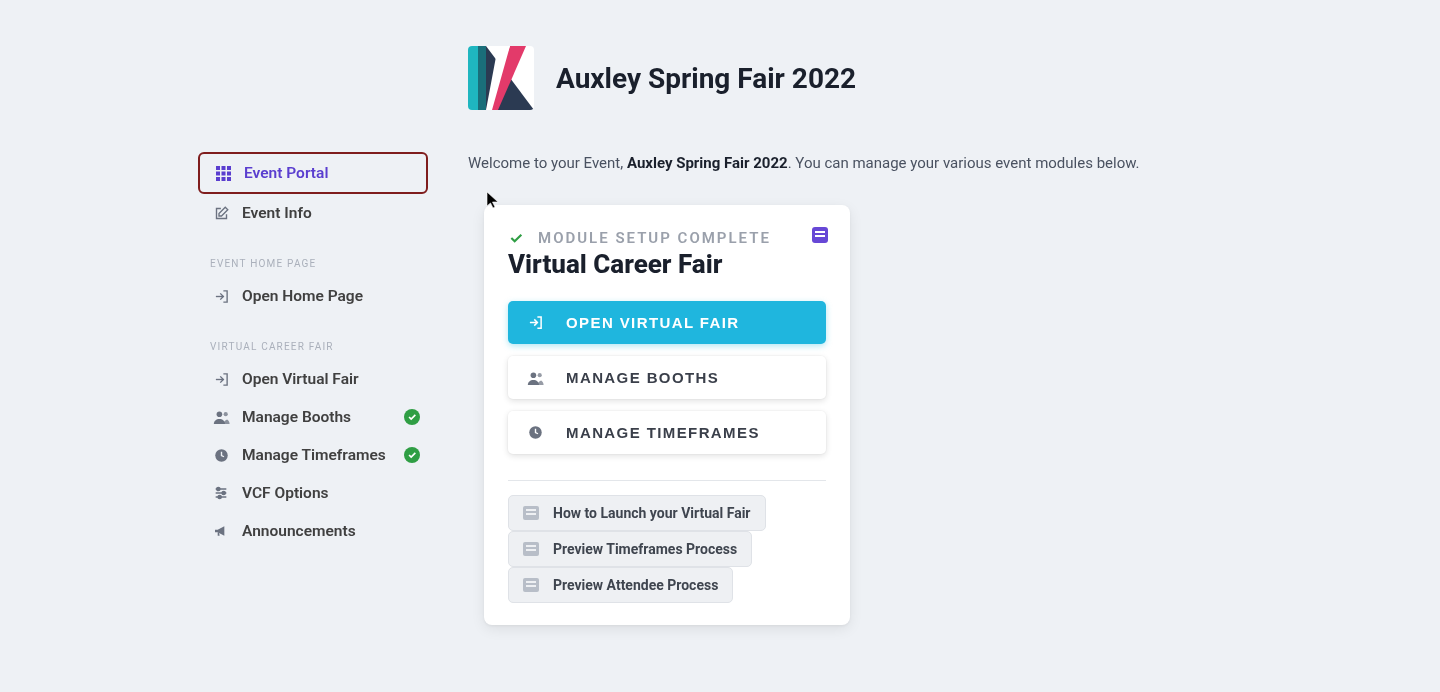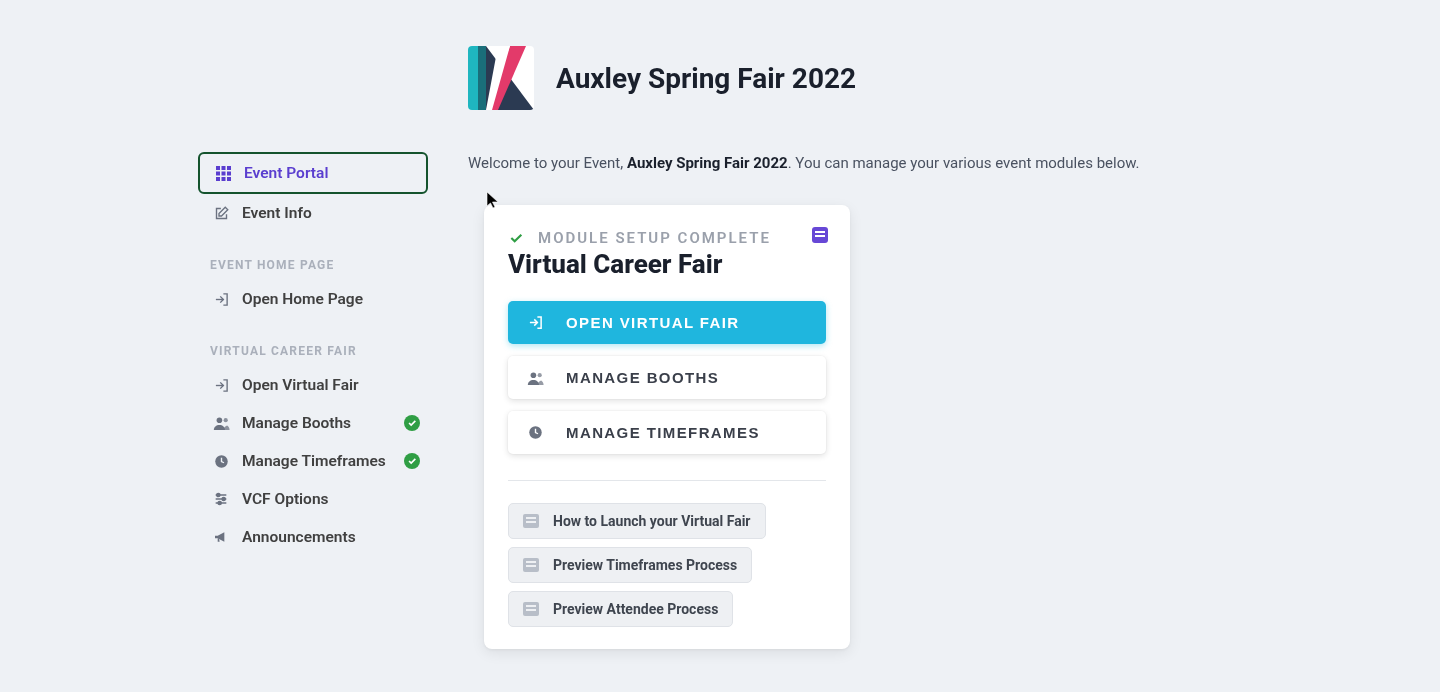--- a/index.html
+++ b/index.html
@@ -58,29 +58,29 @@
     position: relative;
   }
   .side-item .ic {
     width: 18px;
     display: inline-flex;
     align-items: center;
     justify-content: center;
     color: #6b7280;
   }
   .side-item.active {
-    border: 2px solid #14532d;
+    border: 2px solid #7f1d1d;
     color: #5a3ecf;
   }
   .side-item.active .ic { color: #5a3ecf; }
   .section-label {
     padding: 26px 0 8px 12px;
-    font-size: 12px;
+    font-size: 10px;
     letter-spacing: 1.2px;
-    font-weight: 700;
+    font-weight: 400;
     color: #aab0bb;
   }
   .side-badge {
     position: absolute;
     right: 8px;
     width: 16px;
     height: 16px;
     border-radius: 50%;
     background: #2f9e44;
     display: inline-flex;
@@ -186,21 +186,21 @@
     background: #eef0f3;
     border: 1px solid #dfe2e7;
     border-radius: 5px;
     padding: 9px 14px;
     font-size: 14px;
     font-weight: 700;
     color: #3f454f;
     margin-top: 10px;
     cursor: pointer;
   }
-  .pill:first-of-type { margin-top: 8px; justify-content: center; }
+  .pill:first-of-type { margin-top: 0; justify-content: center; }
   .pill .pic {
     width: 16px; height: 14px;
     background: #b8bec8;
     border-radius: 2px;
     position: relative;
   }
   .pill .pic::after {
     content: "";
     position: absolute;
     left: 3px; right: 3px; top: 3px;

